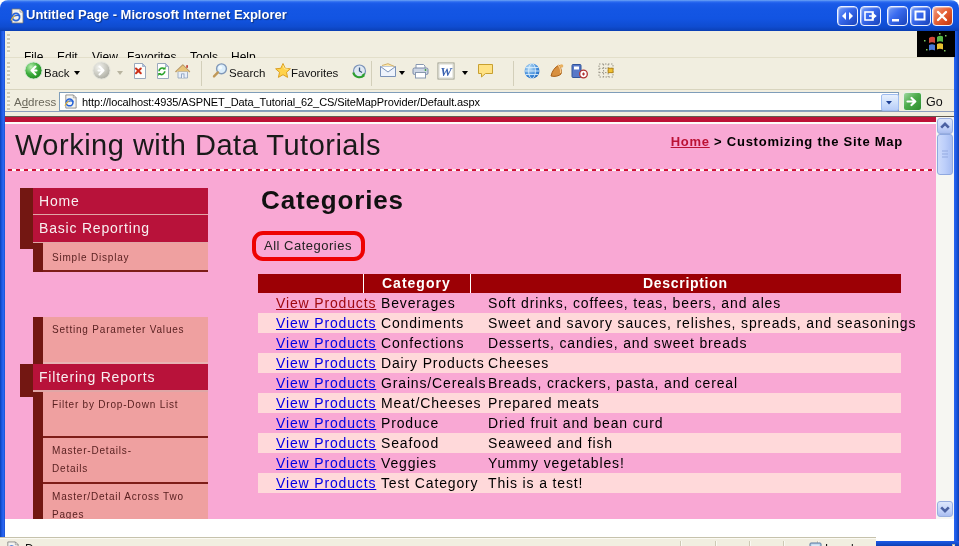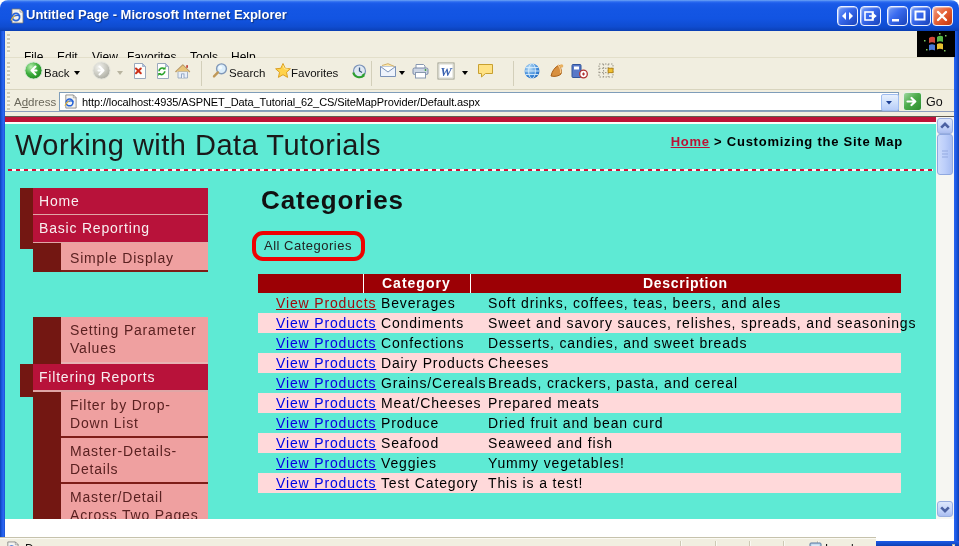--- a/index.html
+++ b/index.html
@@ -34,32 +34,32 @@
   #addrlabel{left:9px;top:6px;font-size:11.5px;color:#6a675a;}
   #addrinput{left:54px;top:2px;width:840px;height:19px;background:#fff;border:1px solid #7f9db9;box-sizing:border-box;}
   #addrtext{left:77px;top:6px;font-size:11px;color:#000;letter-spacing:-0.1px;white-space:nowrap;}
   #addrdrop{left:876px;top:4px;width:16px;height:15px;background:linear-gradient(180deg,#e8f0fd 0%,#cfe0fb 50%,#b7cdf8 100%);border:1px solid #9ebcf0;border-radius:2px;}
   #gobtn{left:898px;top:2px;width:19px;height:19px;border-radius:3px;
     background:linear-gradient(135deg,#9fd89f 0%,#4cab4c 45%,#2e8d2e 100%);border:1px solid #e8f2e8;box-sizing:border-box;}
   #golabel{left:921px;top:5px;font-size:12.5px;color:#111;}
   
   #gapline{left:5px;top:111px;width:949px;height:6px;background:#f1eee0;border-top:1px solid #8d9dbd;border-bottom:1px solid #5f5b50;box-sizing:border-box;}
   #topband{left:5px;top:117px;width:931px;height:5px;background:#bd1238;}
-  #page{left:5px;top:124px;width:931px;height:395px;background:#5eead4;overflow:hidden;}
+  #page{left:5px;top:124px;width:931px;height:395px;background:#f9a8d4;overflow:hidden;}
   #h1{left:10px;top:5px;font-size:29px;color:#1a1a1a;letter-spacing:0.5px;white-space:nowrap;}
   #crumb{top:10px;right:33px;font-size:13px;font-weight:bold;color:#000;letter-spacing:0.75px;white-space:nowrap;}
   #crumb a{color:#bb1235;}
   #dashline{left:3px;top:45px;width:925px;height:2px;
     background:repeating-linear-gradient(90deg,#cc0f35 0px,#cc0f35 4px,#fdfdfa 4px,#fdfdfa 8px);}
   
   .m1{left:15px;width:188px;background:#731712;}
   .m1 .inner{margin-left:13px;background:#b8123a;color:#f8eff0;font-size:14px;letter-spacing:0.8px;
     padding:5px 0 0 6px;box-sizing:border-box;height:100%;border-bottom:1px solid #e0a6a6;}
   .m2{left:28px;width:175px;background:#731712;}
-  .m2 .inner{margin-left:28px;background:#efa0a0;color:#5a2121;font-size:14px;letter-spacing:0.8px;
+  .m2 .inner{margin-left:10px;background:#efa0a0;color:#5a2121;font-size:10px;letter-spacing:0.8px;
     padding:4px 0 0 9px;box-sizing:border-box;height:100%;line-height:18px;border-bottom:2px solid #7e1d18;}
   
   #cath{left:256px;top:61px;font-size:26px;font-weight:bold;color:#111;letter-spacing:0.85px;}
   #allcats{left:259px;top:114px;font-size:13px;color:#222;letter-spacing:0.5px;white-space:nowrap;}
   #oval{left:247px;top:107px;width:113px;height:30px;border:4px solid #ee0202;border-radius:11px;box-sizing:border-box;}
   #tbl{left:253px;top:150px;width:643px;height:219px;font-size:14px;letter-spacing:0.85px;white-space:nowrap;}
   #tbl .hdr{position:absolute;left:0;top:0;width:643px;height:19px;background:#9c0005;color:#fff;font-weight:bold;}
   #tbl .row{position:absolute;left:0;width:643px;height:20px;}
   #tbl .alt{background:#ffd9da;}
   #tbl .c1{position:absolute;left:3px;top:2px;}

